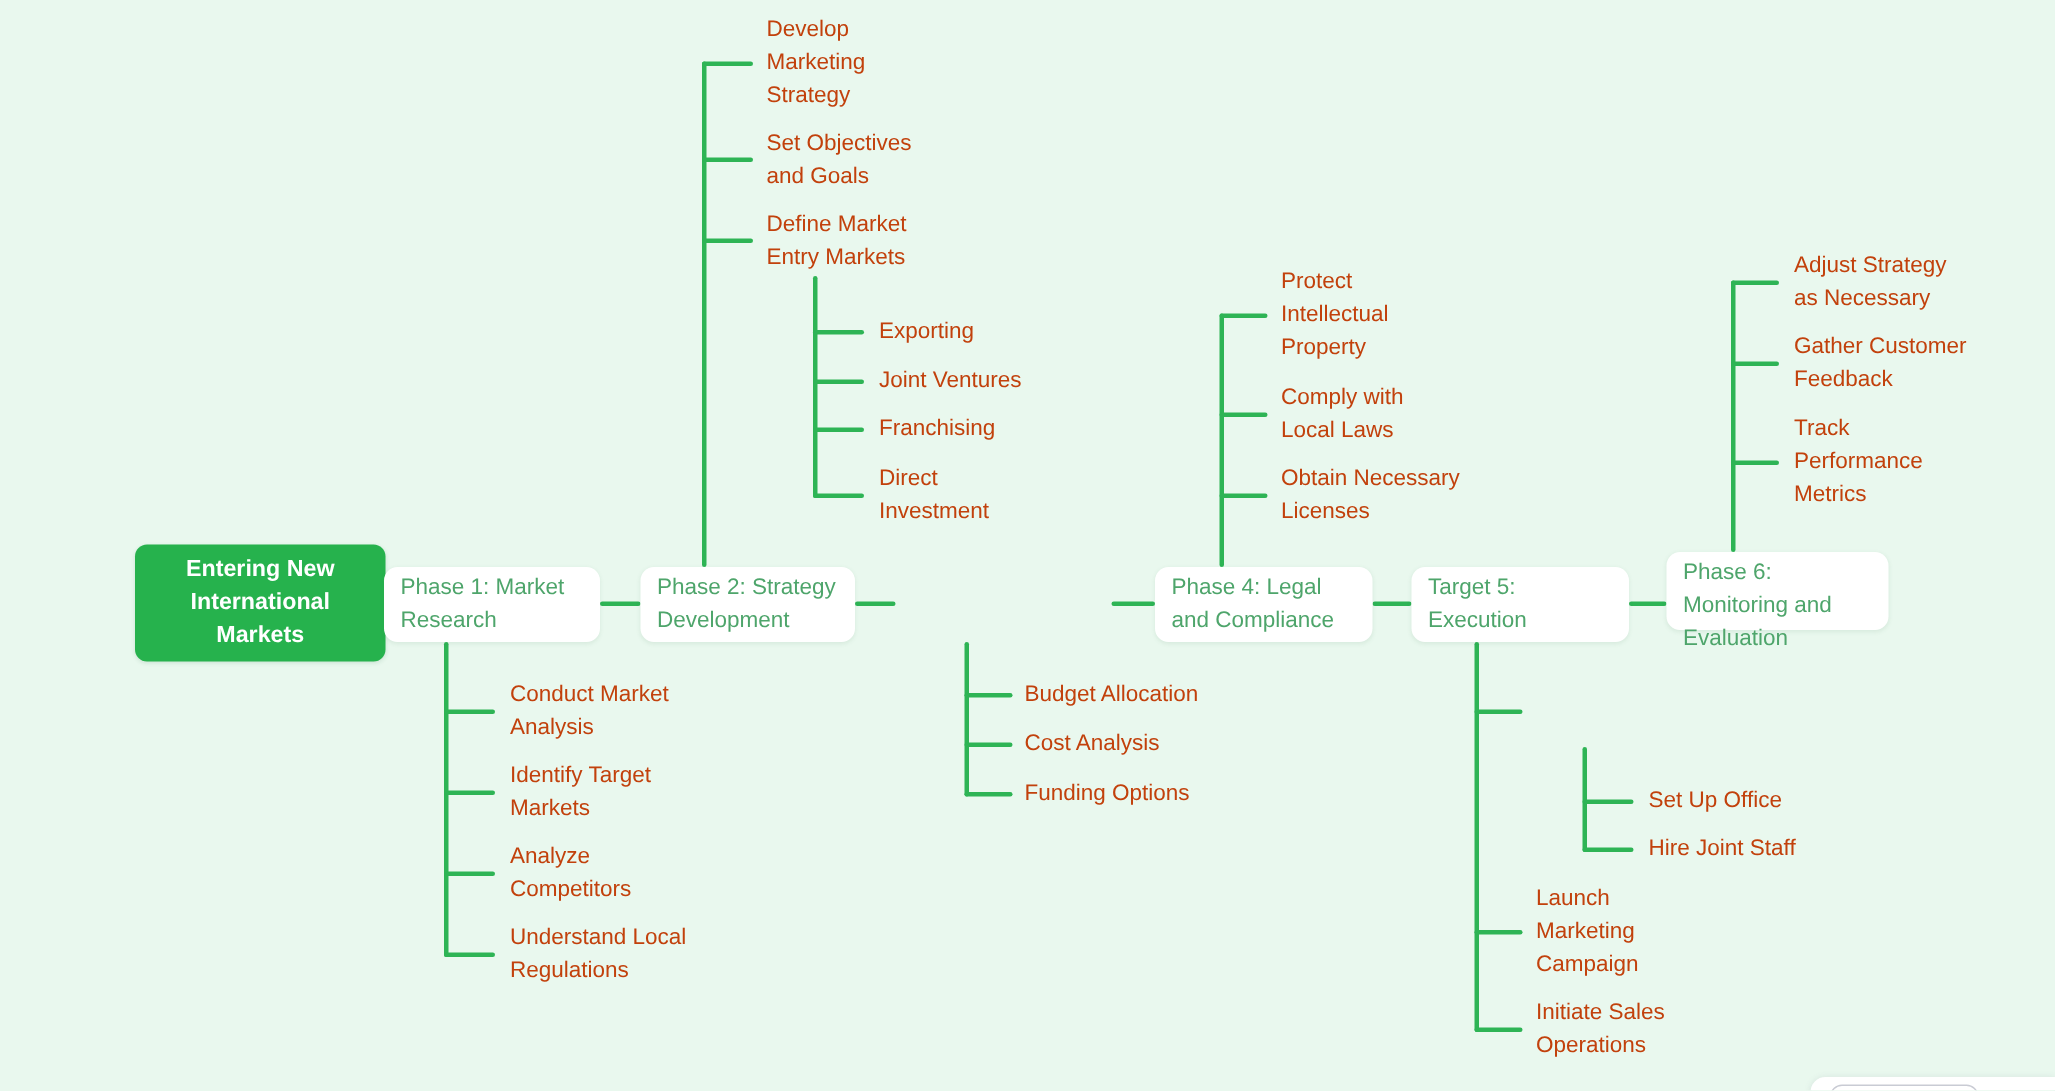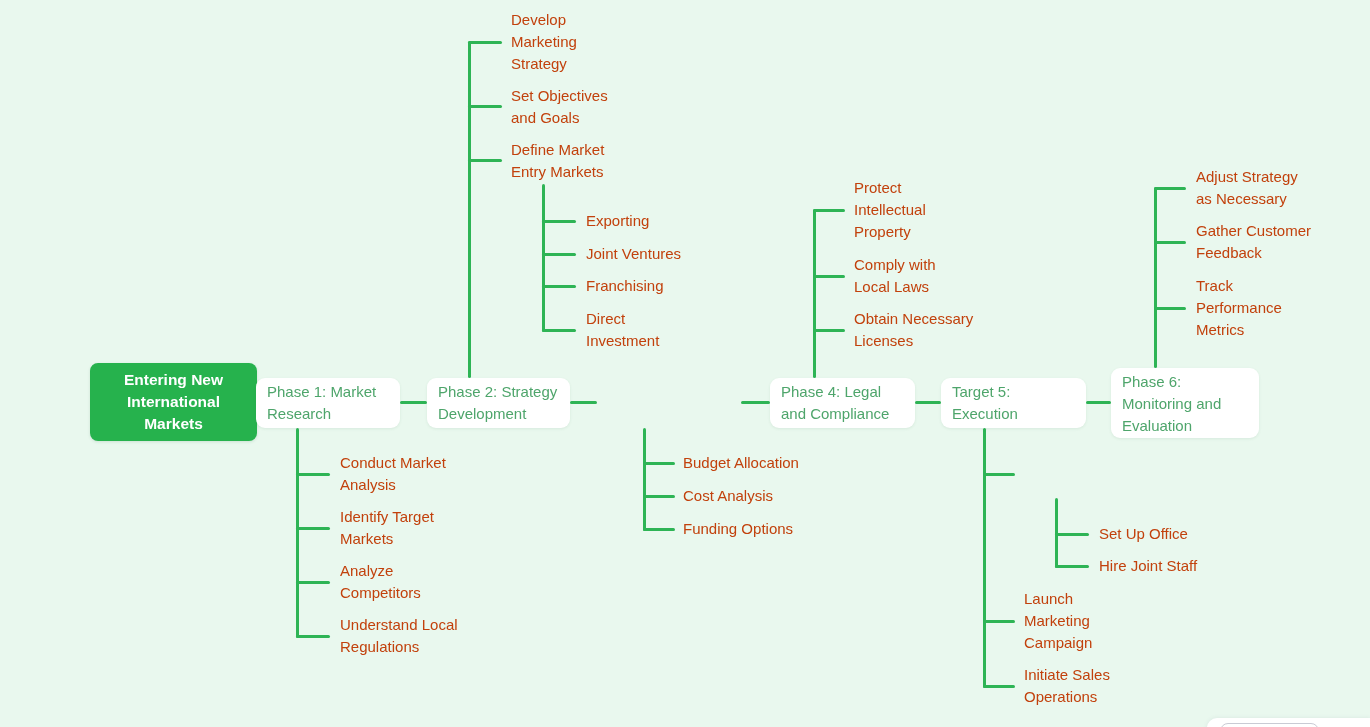--- a/index.html
+++ b/index.html
@@ -109,21 +109,21 @@
   </div>
   <div class="node" style="left:427px;top:378px;width:143px">
     <span>Phase 2: Strategy Development</span>
   </div>
   <div class="node" style="left:770px;top:378px;width:145px">
     <span>Phase 4: Legal and Compliance</span>
   </div>
   <div class="node" style="left:941px;top:378px;width:145px">
     <span>Target 5: Execution</span>
   </div>
-  <div class="node" style="left:1111px;top:368px;width:148px;height:70px">
+  <div class="node" style="left:1111px;top:368px;width:148px;height:52px">
     <span>Phase 6: Monitoring and Evaluation</span>
   </div>
 
   <div class="item wrap" style="left:340px;top:452px;width:118px">Conduct Market Analysis</div>
   <div class="item wrap" style="left:340px;top:506px;width:102px">Identify Target Markets</div>
   <div class="item wrap" style="left:340px;top:560px;width:88px">Analyze Competitors</div>
   <div class="item wrap" style="left:340px;top:614px;width:124px">Understand Local Regulations</div>
 
   <div class="item wrap" style="left:511px;top:9px;width:74px">Develop Marketing Strategy</div>
   <div class="item wrap" style="left:511px;top:85px;width:104px">Set Objectives and Goals</div>

